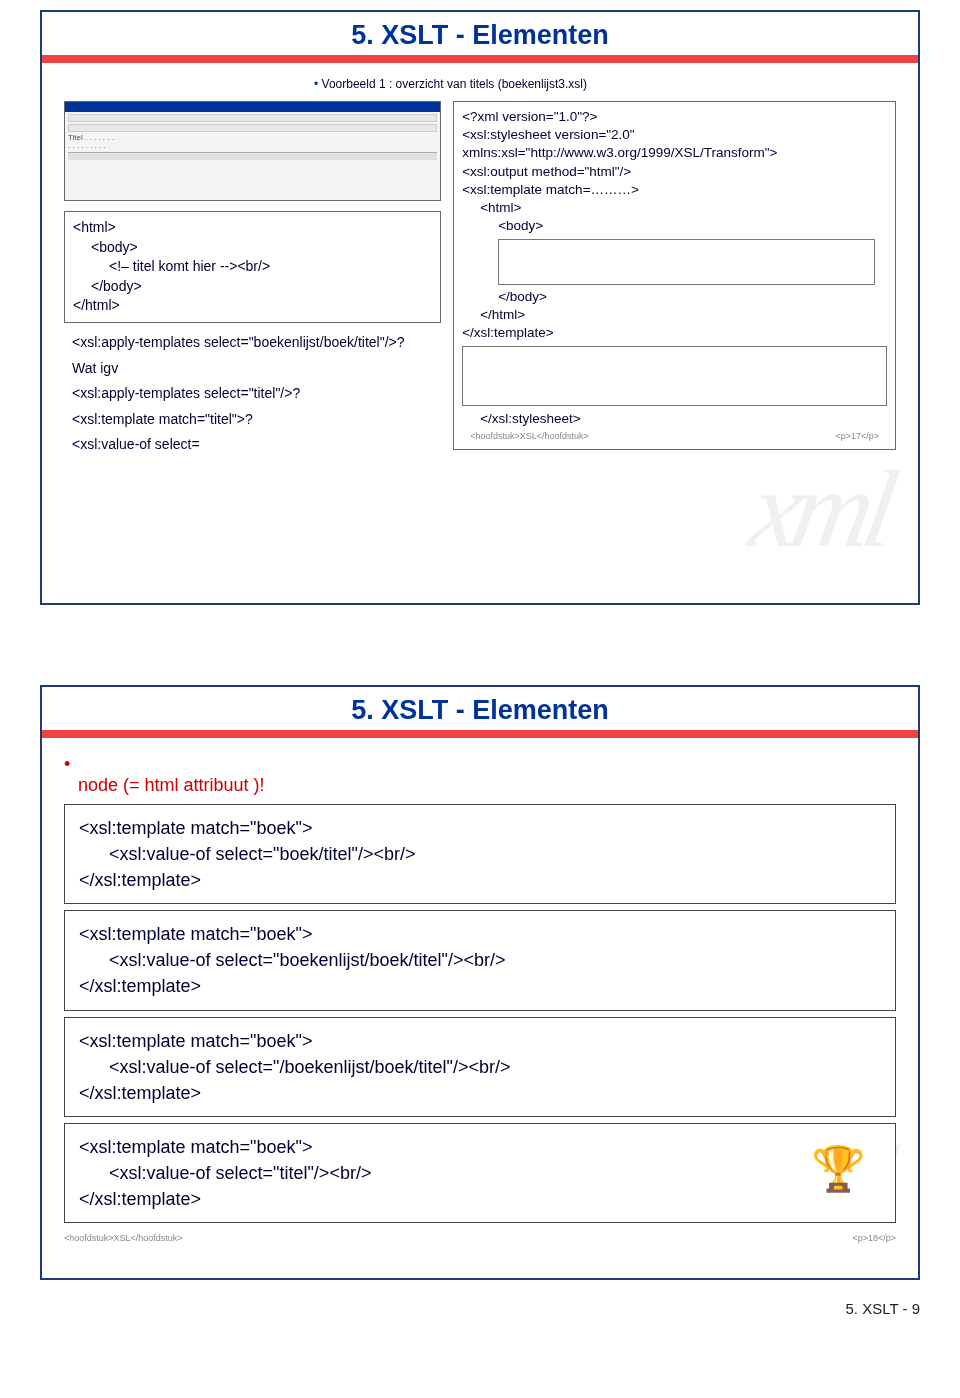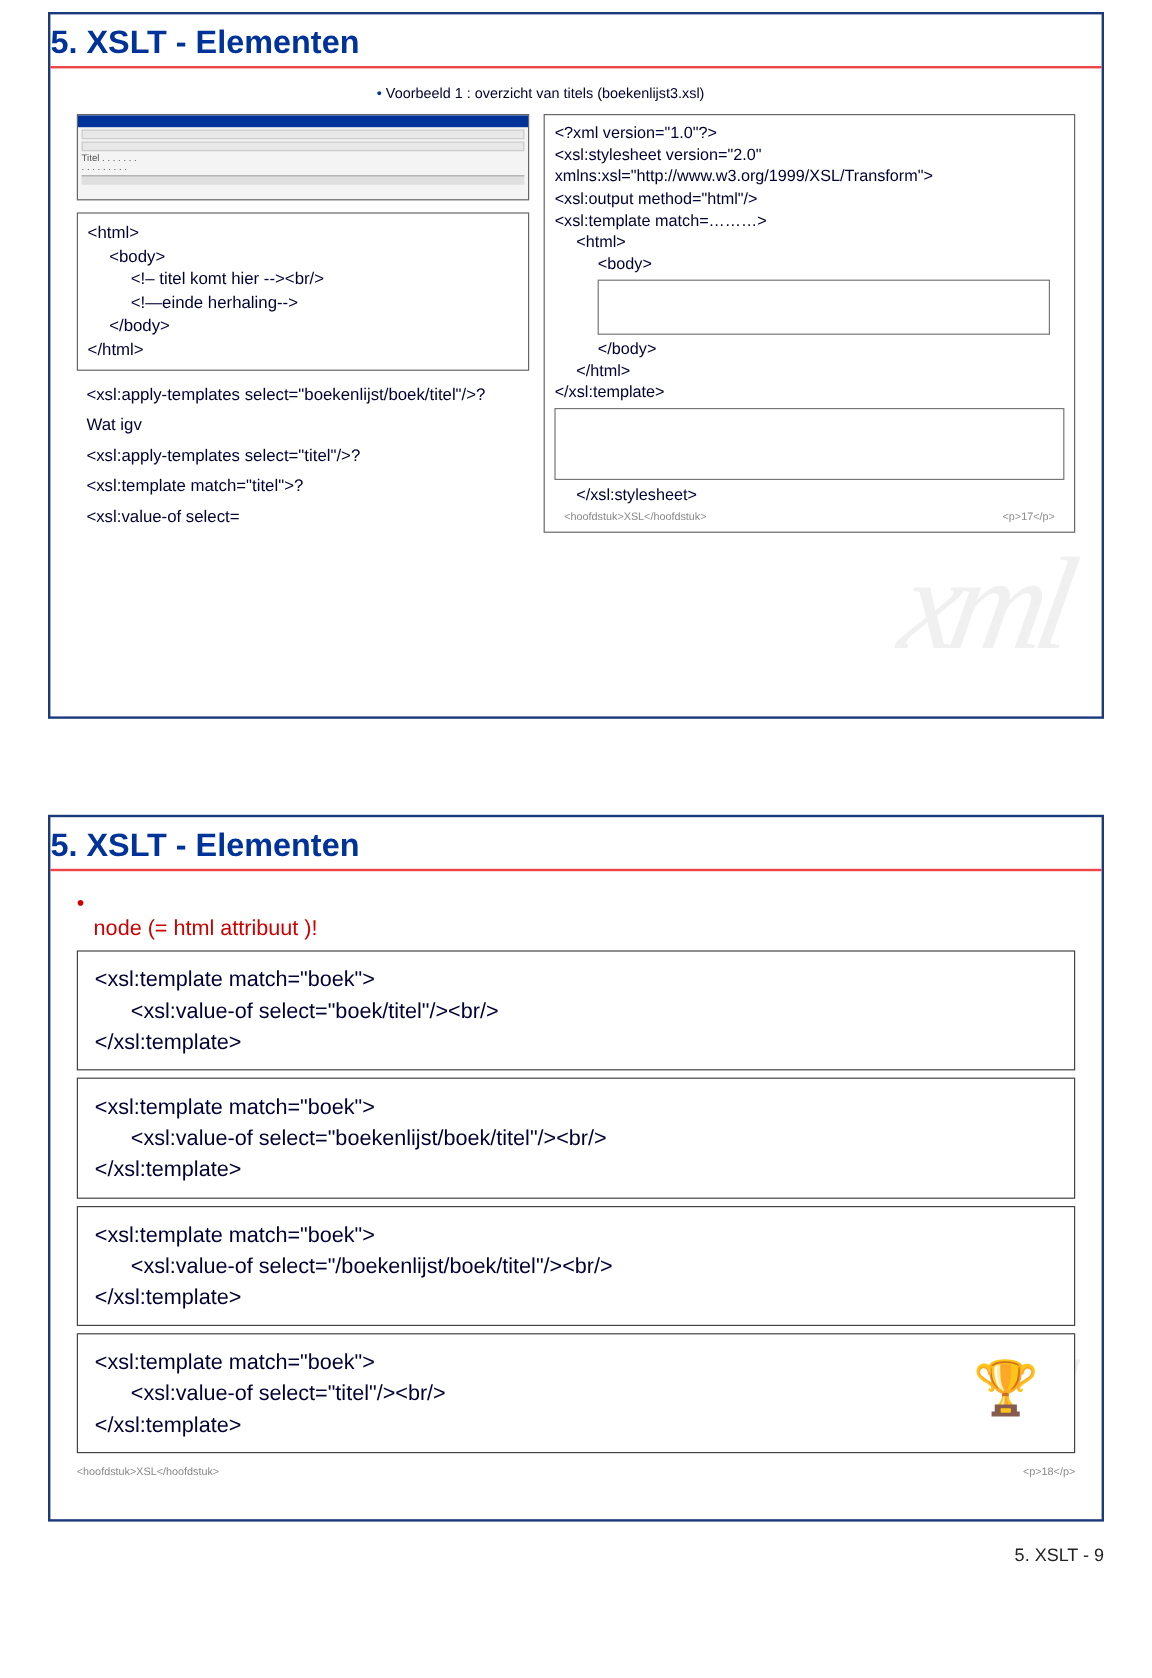--- a/index.html
+++ b/index.html
@@ -15,23 +15,23 @@
     position: relative;
     padding: 10px 40px 0 40px;
   }
   .slide {
     border: 2px solid #1a3a7a;
     position: relative;
     padding: 0;
     background: #fff;
   }
   .slide-header {
-    border-bottom: 2px solid #ef4444;
-    padding: 4px 10px 2px 0;
-    text-align: left;
+    border-bottom: 8px solid #ef4444;
+    padding: 4px 10px 2px 10px;
+    text-align: center;
   }
   .slide-title {
     color: #003399;
     font-weight: bold;
     font-size: 27px;
     margin: 4px 0 2px 0;
   }
   .slide-body {
     padding: 12px 22px 18px 22px;
     position: relative;
@@ -57,21 +57,21 @@
     margin: 2px 0 10px 0;
   }
   .bullet::before { content: "• "; color: #003399; }
 
   .row1 { display: flex; gap: 12px; }
   .leftcol-1 { width: 46%; }
   .rightcol-1 { width: 54%; }
 
   .thumb {
     border: 1px solid #666;
-    height: 72px;
+    height: 100px;
     background: #f4f4f4;
     margin-bottom: 10px;
     font-size: 8px;
     line-height: 1;
     overflow: hidden;
     padding: 3px;
   }
   .thumb .titlebar {
     background: #003399; color:#fff; height:10px; font-size:7px;
     padding: 1px 2px; margin: -3px -3px 2px -3px;
@@ -179,21 +179,20 @@
               <div class="tool"></div>
               <div class="txt">Titel . . . . . . .</div>
               <div class="txt">. . . . . . . . .</div>
               <div class="status"></div>
             </div>
 
             <div class="box">
               <div class="line">&lt;html&gt;</div>
               <div class="line ind1">&lt;body&gt;</div>
               <div class="line ind2">&lt;!– titel komt hier --&gt;&lt;br/&gt;</div>
-              <div class="line ind2">&lt;!—einde herhaling--&gt;</div>
               <div class="line ind1">&lt;/body&gt;</div>
               <div class="line">&lt;/html&gt;</div>
             </div>
 
             <div class="box" style="border:none; padding-top:2px;">
               <div class="line" style="margin-bottom:6px;">&lt;xsl:apply-templates select="boekenlijst/boek/titel"/&gt;?</div>
               <div class="line" style="margin-bottom:6px;">Wat igv</div>
               <div class="line" style="margin-bottom:6px;">&lt;xsl:apply-templates select="titel"/&gt;?</div>
               <div class="line" style="margin-bottom:6px;">&lt;xsl:template match="titel"&gt;?</div>
               <div class="line">&lt;xsl:value-of select=</div>

